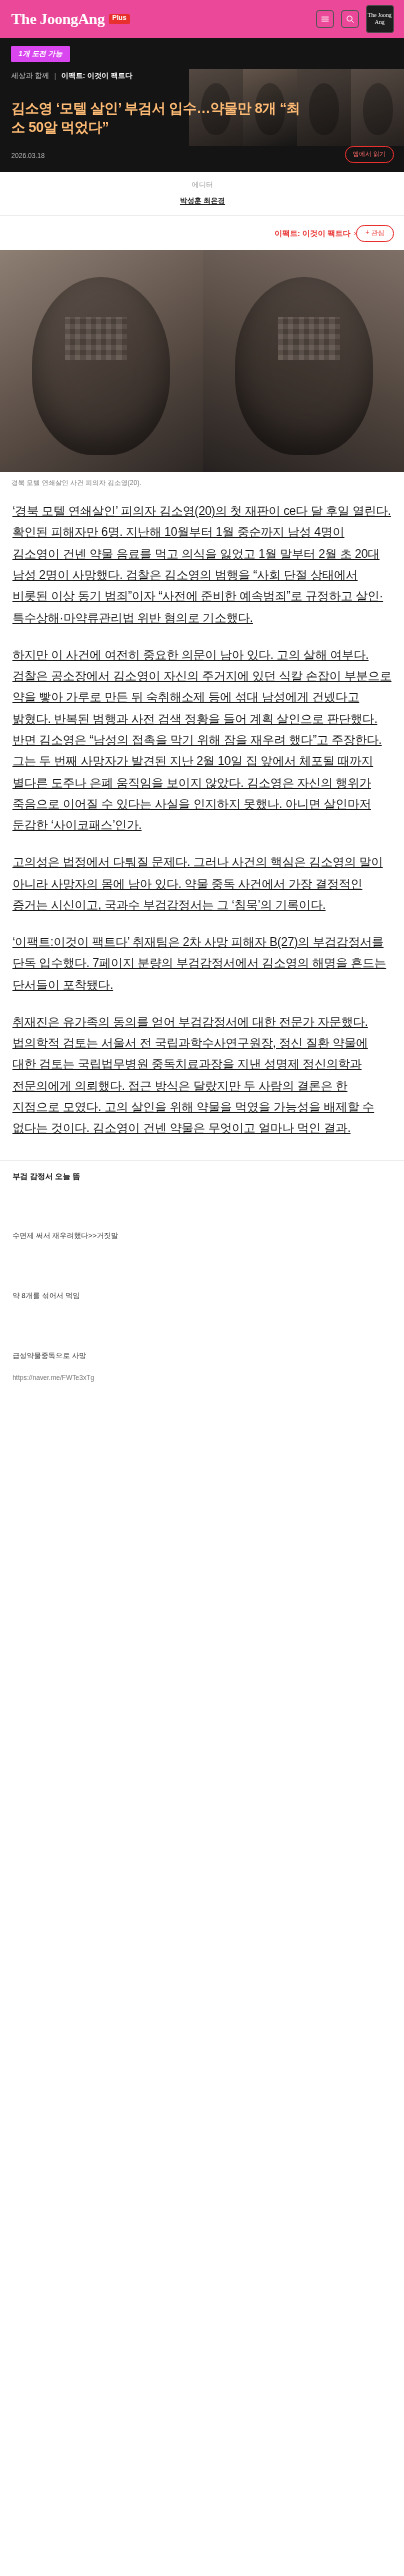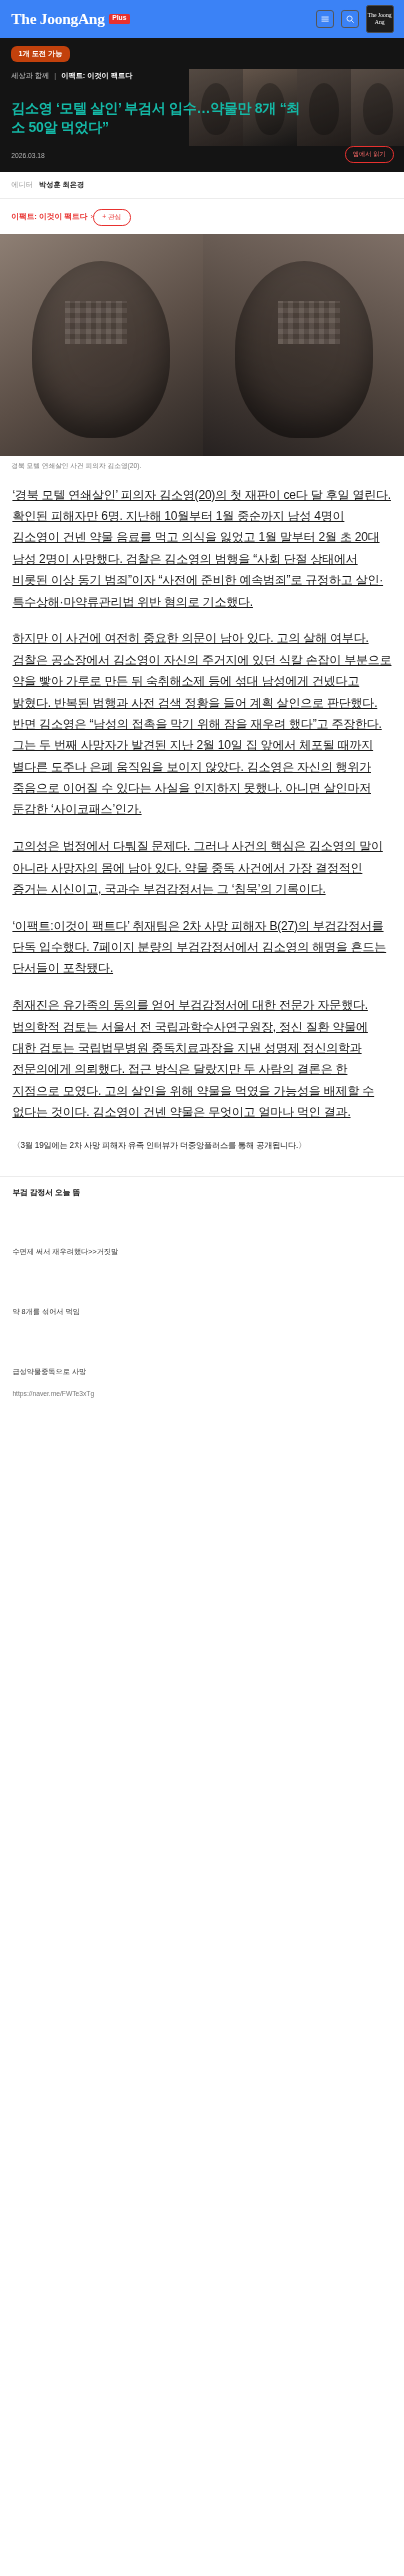--- a/index.html
+++ b/index.html
@@ -7,21 +7,21 @@
   body {
     width: 405px;
     background: #ffffff;
     font-family: "Liberation Sans", sans-serif;
     color: #111;
   }
   .page { width: 405px; margin: 0 auto; background: #fff; }
 
   
   .topbar {
-    background: #3b82f6;
+    background: #ec4899;
     height: 38px;
     display: flex;
     align-items: center;
     padding: 0 11.3px;
     position: relative;
   }
   .logo-wrap { display: flex; align-items: center; gap: 4.1px; }
   .logo-text {
     color: #fff;
     font-family: "Liberation Serif", serif;
@@ -67,27 +67,28 @@
 
   
   .hero {
     position: relative;
     background: #141414;
     padding: 8.2px 11.3px 13.4px;
     overflow: hidden;
   }
   .hero-flag {
     display: inline-block;
-    background: #c2410c;
+    background: #d946ef;
     color: #fff;
     font-size: 7.2px;
     font-weight: bold;
     padding: 3.1px 7.2px;
-    border-radius: 6px;
+    border-radius: 1px;
     margin-bottom: 8.2px;
+    font-style: italic;
   }
   .hero-imgrow {
     position: absolute;
     right: 0; top: 31px;
     width: 216px; height: 77px;
     display: flex;
     opacity: 0.75;
   }
   .hero-imgrow .pane { flex: 1; position: relative; overflow: hidden; }
   .hero-imgrow .pane.a { background: linear-gradient(160deg,#6a5c52,#2a2320); }
@@ -108,21 +109,21 @@
     font-size: 7.2px;
     color: #ffffff;
     margin-bottom: 18px;
   }
   .hero-kicker .grey { color: #c9c9c9; }
   .hero-kicker .bar { color: #8d8d8d; margin: 0 3.1px; }
   .hero-kicker .hl { color: #fff; font-weight: bold; }
   .hero-title {
     position: relative;
     z-index: 2;
-    color: #14b8a6;
+    color: #fdba74;
     font-size: 14px;
     line-height: 1.42;
     font-weight: bold;
     letter-spacing: -0.3px;
     max-width: 289px;
   }
   .hero-date {
     position: relative;
     z-index: 2;
     color: #b4b4b4;
@@ -141,29 +142,30 @@
   }
 
   
   .editor-row {
     display: flex;
     align-items: center;
     gap: 6.2px;
     padding: 8.2px 11.3px;
     font-size: 7.2px;
     border-bottom: 0.5px solid #ececec;
+    flex-direction: column;
   }
   .editor-label { color: #9a9a9a; }
-  .editor-names { color: #222; font-weight: bold; }
+  .editor-names { color: #222; font-weight: bold; text-decoration: underline; }
 
   
   .series-row {
     display: flex;
     align-items: center;
-    justify-content: flex-start;
+    justify-content: flex-end;
     padding: 9.3px 11.3px 8.2px;
   }
   .series-name {
     color: #e8312f;
     font-size: 7.7px;
     font-weight: bold;
   }
   .series-name .chev { margin-left: 3.1px; font-weight: normal; }
   .subscribe-btn {
     border: 0.5px solid #e8312f;
@@ -311,21 +313,20 @@
     <div class="lp-mosaic m2"></div>
   </div>
   <div class="photo-caption">경북 모텔 연쇄살인 사건 피의자 김소영(20).</div>
 
   <div class="body-wrap">
     <p>‘경북 모텔 연쇄살인’ 피의자 김소영(20)의 첫 재판이 се다 달 후일 열린다. 확인된 피해자만 6명. 지난해 10월부터 1월 중순까지 남성 4명이 김소영이 건넨 약물 음료를 먹고 의식을 잃었고 1월 말부터 2월 초 20대 남성 2명이 사망했다. 검찰은 김소영의 범행을 “사회 단절 상태에서 비롯된 이상 동기 범죄”이자 “사전에 준비한 예속범죄”로 규정하고 살인·특수상해·마약류관리법 위반 혐의로 기소했다.</p>
     <p>하지만 이 사건에 여전히 중요한 의문이 남아 있다. 고의 살해 여부다. 검찰은 공소장에서 김소영이 자신의 주거지에 있던 식칼 손잡이 부분으로 약을 빻아 가루로 만든 뒤 숙취해소제 등에 섞대 남성에게 건넸다고 밝혔다. 반복된 범행과 사전 검색 정황을 들어 계획 살인으로 판단했다. 반면 김소영은 “남성의 접촉을 막기 위해 잠을 재우려 했다”고 주장한다. 그는 두 번째 사망자가 발견된 지난 2월 10일 집 앞에서 체포될 때까지 별다른 도주나 은폐 움직임을 보이지 않았다. 김소영은 자신의 행위가 죽음으로 이어질 수 있다는 사실을 인지하지 못했나. 아니면 살인마저 둔감한 ‘사이코패스’인가.</p>
     <p>고의성은 법정에서 다퉈질 문제다. 그러나 사건의 핵심은 김소영의 말이 아니라 사망자의 몸에 남아 있다. 약물 중독 사건에서 가장 결정적인 증거는 시신이고, 국과수 부검감정서는 그 ‘침묵’의 기록이다.</p>
     <p>‘이팩트:이것이 팩트다’ 취재팀은 2차 사망 피해자 B(27)의 부검감정서를 단독 입수했다. 7페이지 분량의 부검감정서에서 김소영의 해명을 흔드는 단서들이 포착됐다.</p>
     <p>취재진은 유가족의 동의를 얻어 부검감정서에 대한 전문가 자문했다. 법의학적 검토는 서울서 전 국립과학수사연구원장, 정신 질환 약물에 대한 검토는 국립법무병원 중독치료과장을 지낸 성명제 정신의학과 전문의에게 의뢰했다. 접근 방식은 달랐지만 두 사람의 결론은 한 지점으로 모였다. 고의 살인을 위해 약물을 먹였을 가능성을 배제할 수 없다는 것이다. 김소영이 건넨 약물은 무엇이고 얼마나 먹인 결과.</p>
-    <div class="promo">〈3월 19일에는 2차 사망 피해자 유족 인터뷰가 더중앙플러스를 통해 공개됩니다.〉</div>
   </div>
 
   <div class="footer-card">
     <div class="fc-title">부검 감정서 오늘 뜸</div>
     <div class="fc-line">수면제 써서 재우려했다&gt;&gt;거짓말</div>
     <div class="fc-line">약 8개를 섞어서 먹임</div>
     <div class="fc-line">급성약물중독으로 사망</div>
   </div>
 
   <div class="url-bar">https://naver.me/FWTe3xTg</div>

